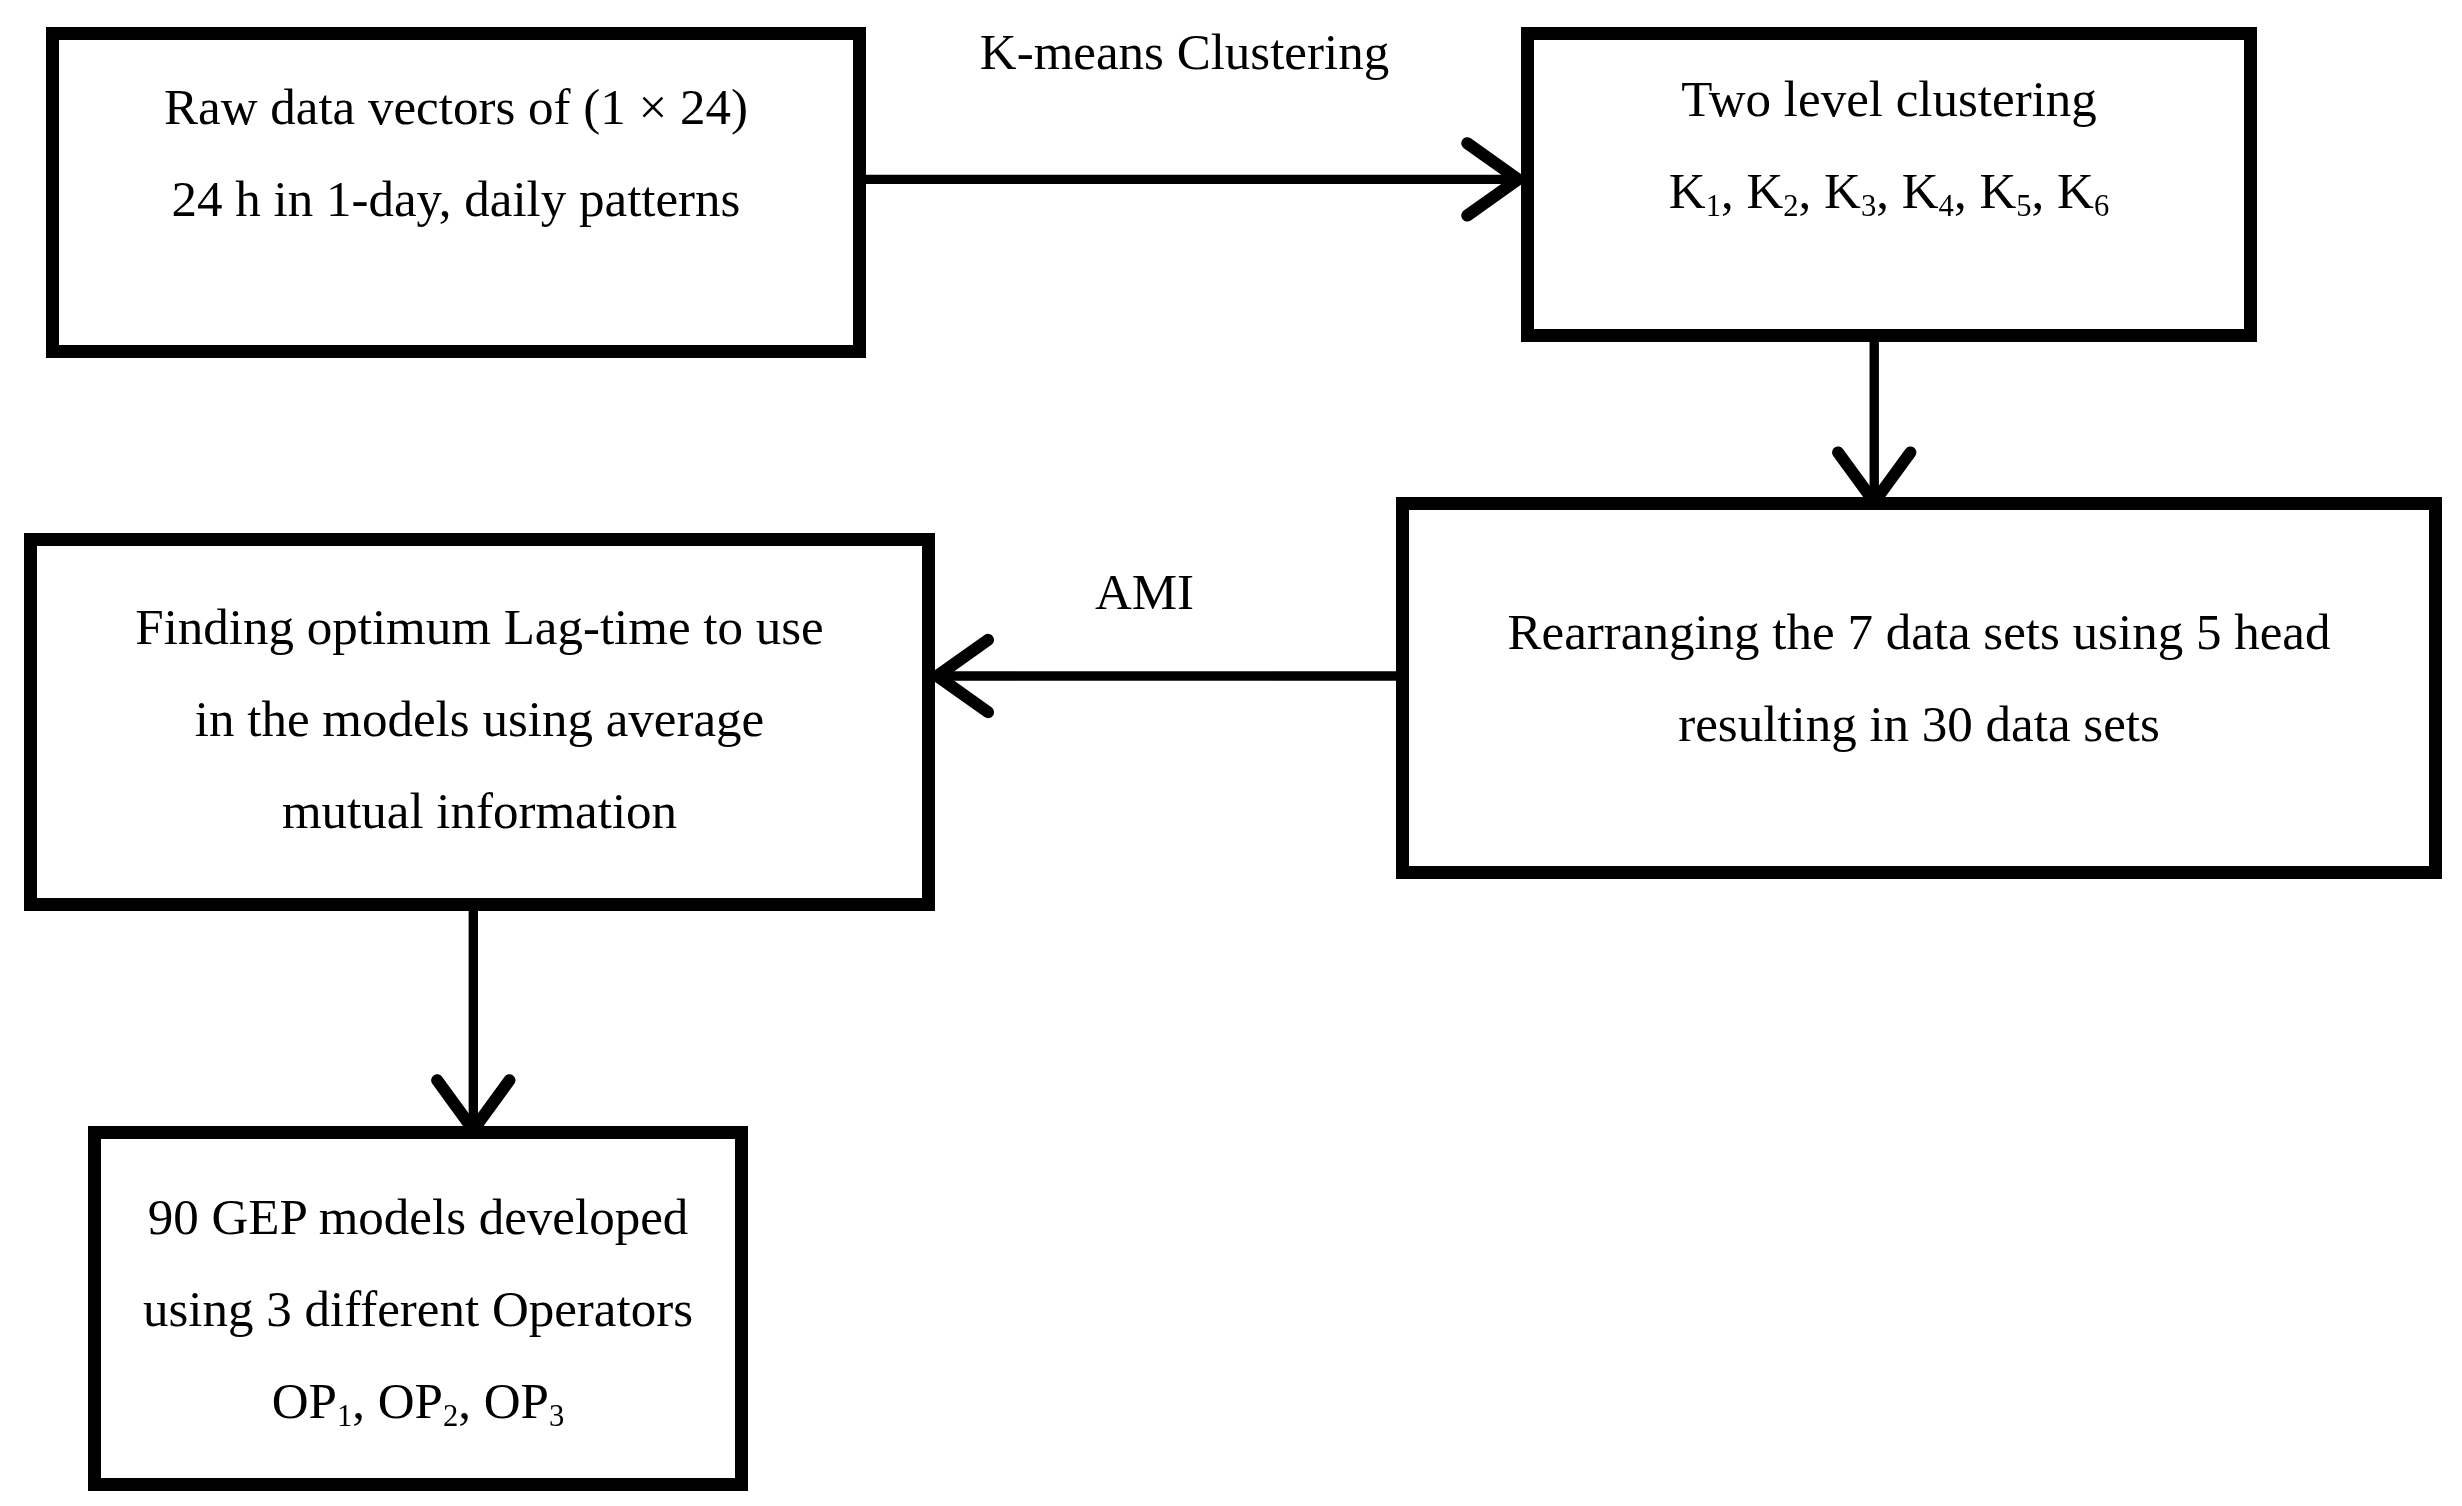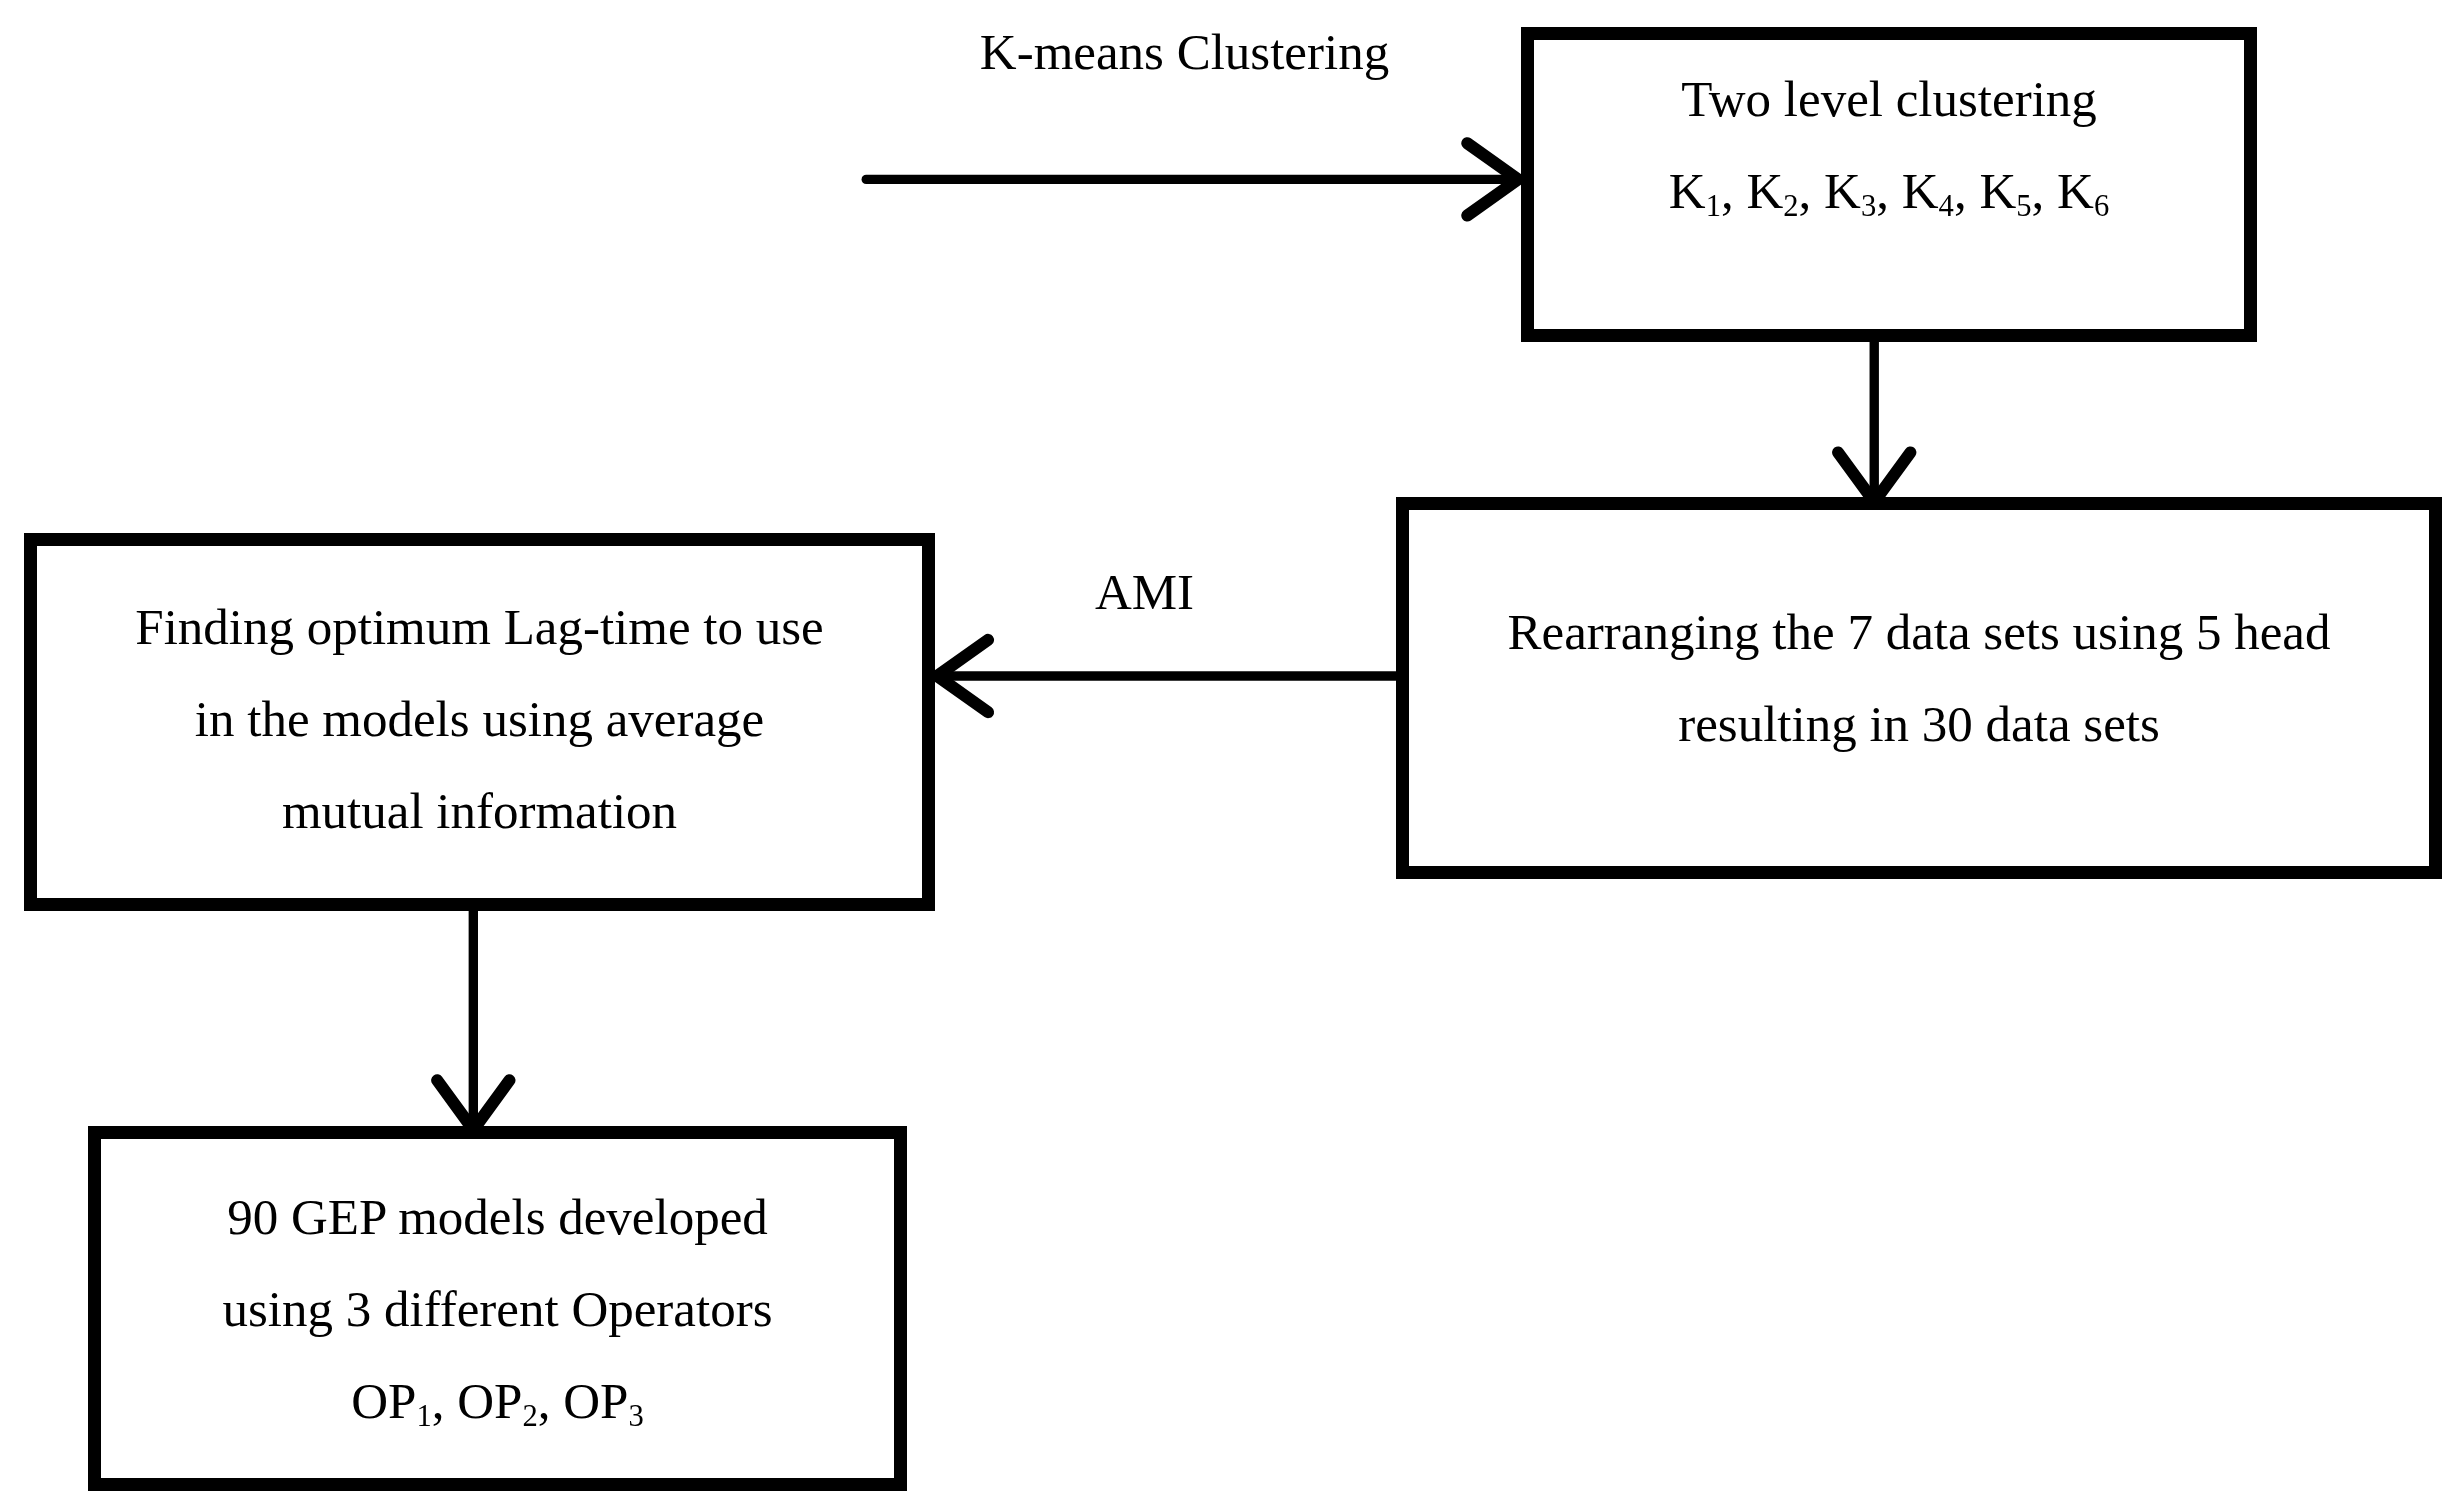--- a/index.html
+++ b/index.html
@@ -32,21 +32,21 @@
     position:absolute;
     font-size:51px;
     line-height:67px;
     text-align:center;
     white-space:nowrap;
   }
   #box-raw-data      {left:46px;   top:27px;   width:820px; height:331px; padding-bottom:80px;}
   #box-two-level     {left:1521px; top:27px;   width:736px; height:315px; padding-bottom:80px;}
   #box-rearranging   {left:1396px; top:497px;  width:1046px; height:382px; padding-bottom:20px;}
   #box-lag-time      {left:24px;   top:533px;  width:911px; height:378px; padding-bottom:6px;}
-  #box-gep-models    {left:88px;  top:1126px; width:819px; height:365px; padding-bottom:0;}
+  #box-gep-models    {left:88px;  top:1126px; width:660px; height:365px; padding-bottom:0;}
   #label-kmeans{left:937px; top:19px;  width:495px;}
   #label-ami   {left:1044px; top:559px; width:201px;}
   #arrow-layer{position:absolute;left:0;top:0;width:2462px;height:1506px;}
 </style>
 </head>
 <body>
 
 <div id="canvas">
 
   <svg id="arrow-layer" viewBox="0 0 3678 2250" xmlns="http://www.w3.org/2000/svg">
@@ -65,20 +65,24 @@
       <line x1="2085" y1="1010" x2="1402" y2="1010" stroke-width="14"></line>
       <polyline points="1476,956 1400,1010 1476,1064" stroke-width="18"></polyline>
     </g>
 
     <g stroke="#000" fill="none" stroke-linecap="round" stroke-linejoin="round">
       <line x1="707" y1="1360" x2="707" y2="1686" stroke-width="14"></line>
       <polyline points="653,1614 707,1688 761,1614" stroke-width="18"></polyline>
     </g>
   </svg>
 
+  <div class="box" id="box-raw-data">
+    <div class="line">Raw data vectors of (1 × 24)</div>
+    <div class="line">24 h in 1-day, daily patterns</div>
+  </div>
 
   <div class="arrow-label" id="label-kmeans">K-means Clustering</div>
 
   <div class="box" id="box-two-level">
     <div class="line">Two level clustering</div>
     <div class="line it">
       <span><span>K</span><sub class="ss">1</sub><span>, </span></span><span><span>K</span><sub class="ss">2</sub><span>, </span></span><span><span>K</span><sub class="ss">3</sub><span>, </span></span><span><span>K</span><sub class="ss">4</sub><span>, </span></span><span><span>K</span><sub class="ss">5</sub><span>, </span></span><span><span>K</span><sub class="ss">6</sub><span></span></span>
     </div>
   </div>
 

